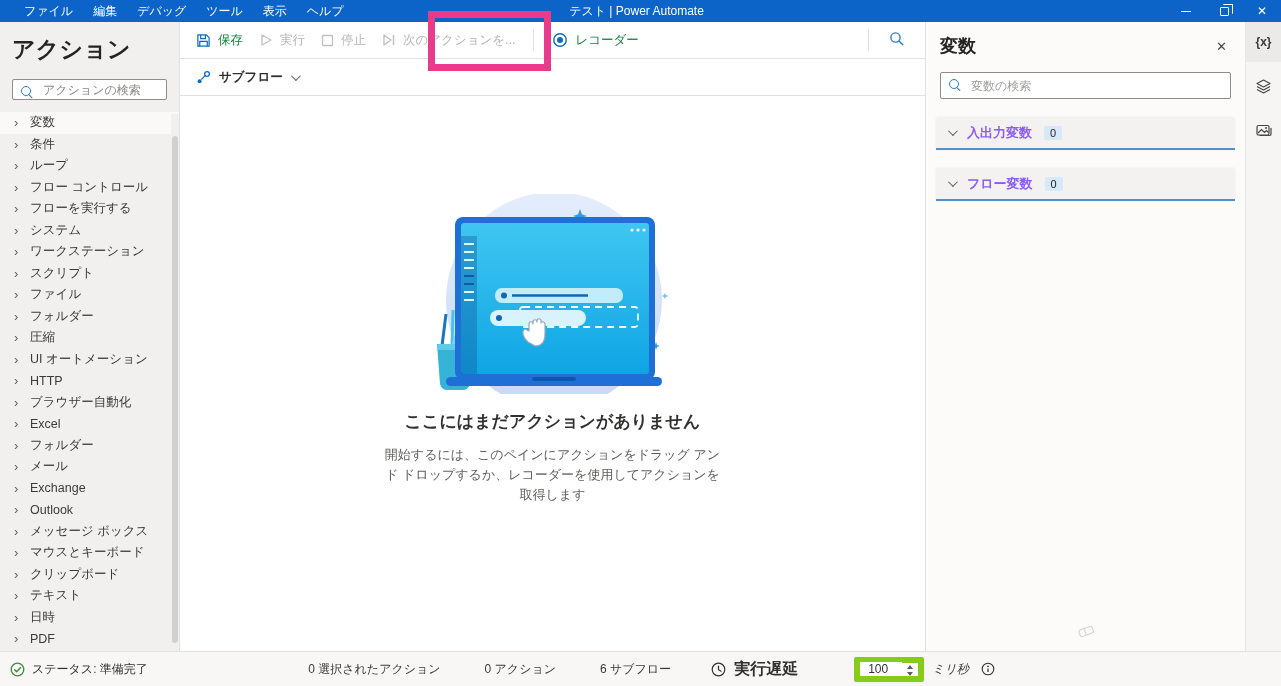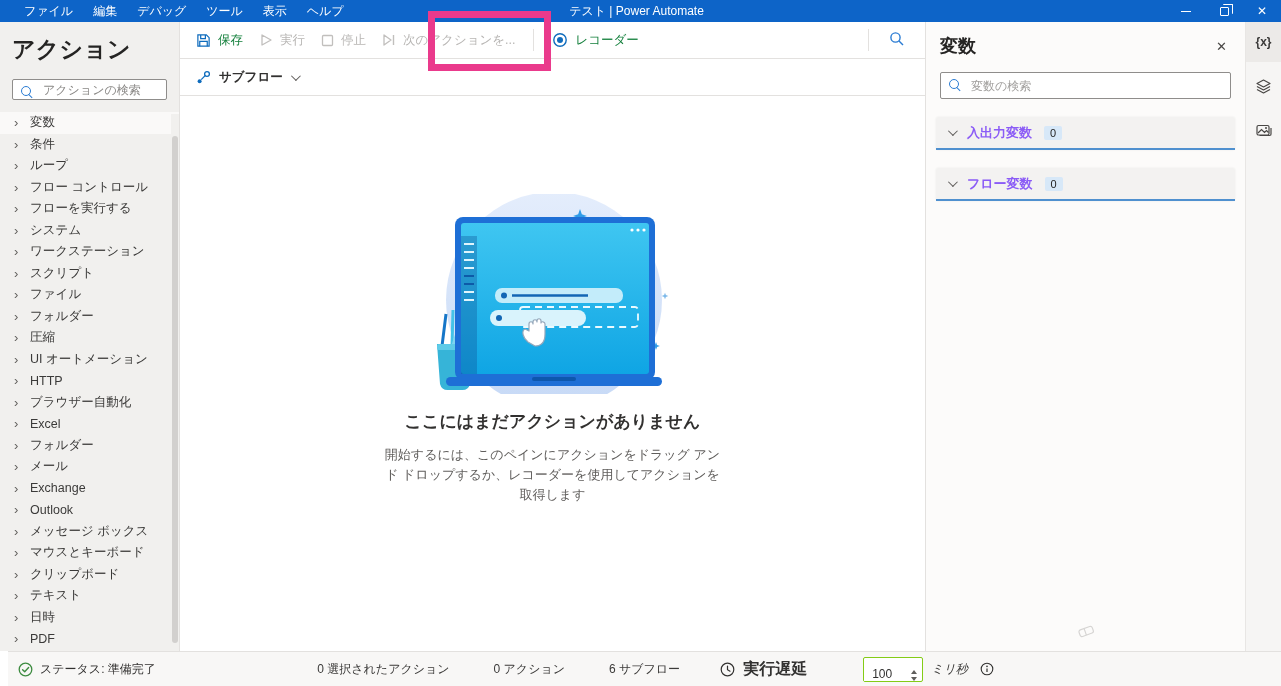--- a/index.html
+++ b/index.html
@@ -75,27 +75,27 @@
   .eraser { position:absolute; bottom:12px; left:50%; transform:translateX(-50%); opacity:.55; }
 
   
   .rail { position:absolute; top:22px; right:0; width:36px; bottom:35px; background:#f6f5f4; border-left:1px solid #e8e6e4; display:flex; flex-direction:column; align-items:center; }
   .rail-item { width:36px; height:40px; display:flex; align-items:center; justify-content:center; cursor:pointer; color:#3b3a39; }
   .rail-item.active { background:#eceae8; }
   .rail-vx { font-size:12px; font-weight:600; }
   .rail-item + .rail-item { margin-top:4px; }
 
   
-  .statusbar { position:absolute; bottom:0; left:8px; right:0; height:35px; background:#f8f7f6; border-top:1px solid #e3e1df; display:flex; align-items:center; }
+  .statusbar { position:absolute; bottom:0; left:0; right:0; height:35px; background:#f8f7f6; border-top:1px solid #e3e1df; display:flex; align-items:center; }
   .sb-left { display:flex; align-items:center; gap:7px; padding-left:10px; position:absolute; left:0; }
   .sb-center { margin:0 auto; display:flex; align-items:center; gap:0; }
   .sb-item { font-size:12px; color:#3b3a39; padding:0 22px; cursor:default; }
   .sb-delay { display:flex; align-items:center; gap:8px; padding-left:18px; }
   .sb-delay-label { font-weight:700; font-size:16px; }
-  .delay-wrap { display:flex; align-items:flex-end; border:1px solid #84cc16; border-radius:2px; background:#fff; height:25px;margin-left:48px; }
+  .delay-wrap { display:flex; align-items:flex-end; border:6px solid #84cc16; border-radius:2px; background:#fff; height:25px;margin-left:48px; }
   .delay-wrap input { width:42px; border:none; outline:none; font-size:12px; padding-left:8px; font-family:inherit; color:#323130; }
   .spin { display:flex; flex-direction:column; justify-content:center; padding:0 5px; gap:3px; cursor:pointer; }
   .spin i { display:block; width:0; height:0; border-left:3.5px solid transparent; border-right:3.5px solid transparent; }
   .spin .up { border-bottom:4px solid #605e5c; }
   .spin .dn { border-top:4px solid #605e5c; }
   .sb-unit { font-size:12px; color:#3b3a39;font-style:italic; }
   .sb-info { margin-left:4px; }
 
   
   .annotation { position:absolute; left:428px; top:11px; width:123px; height:60px; border:7px solid #ea3a8c; z-index:50; pointer-events:none; }

